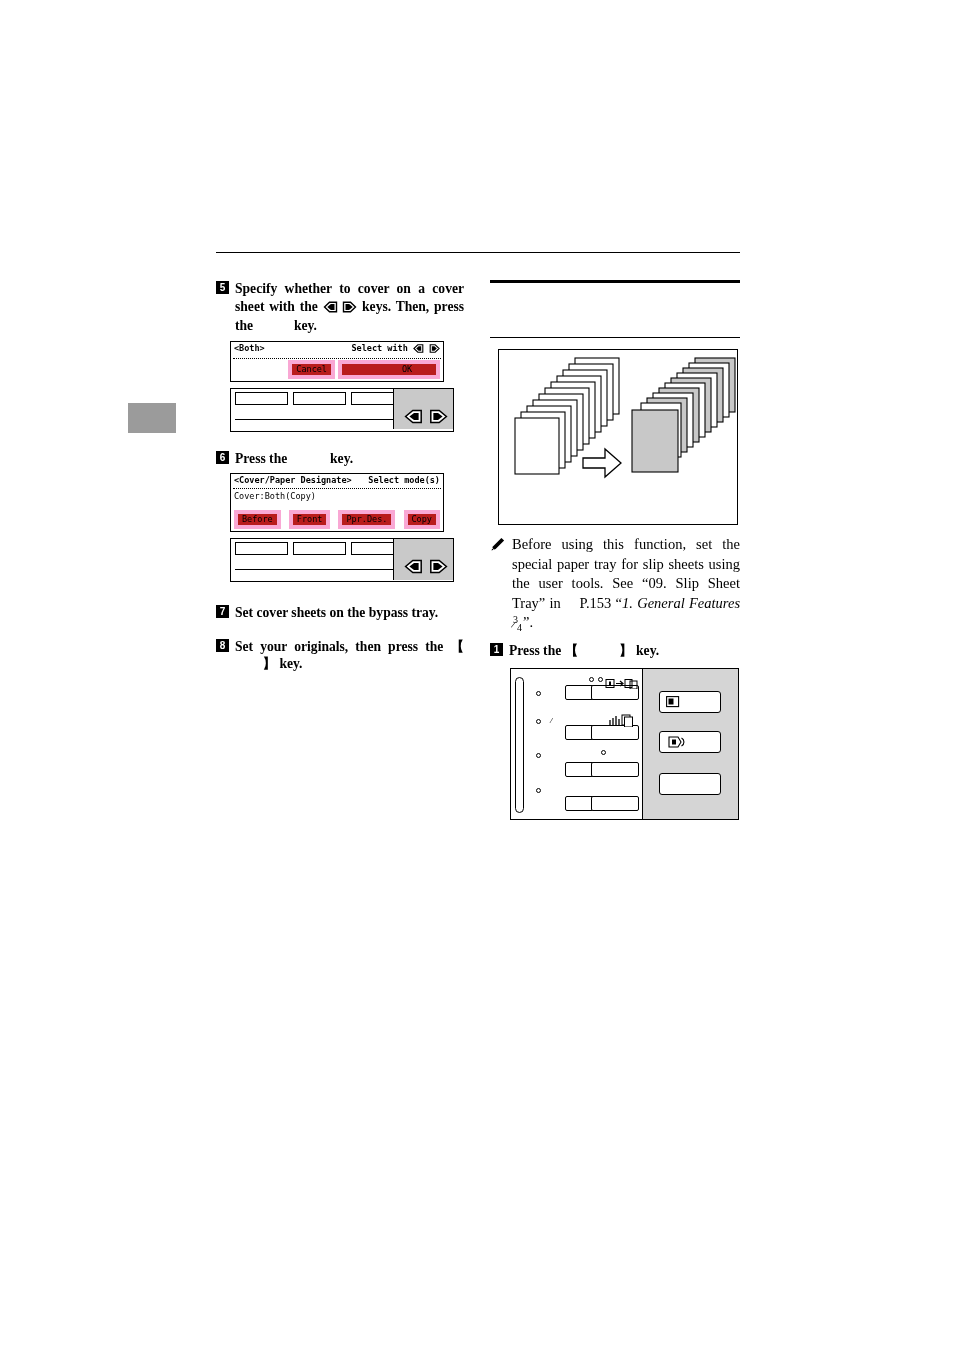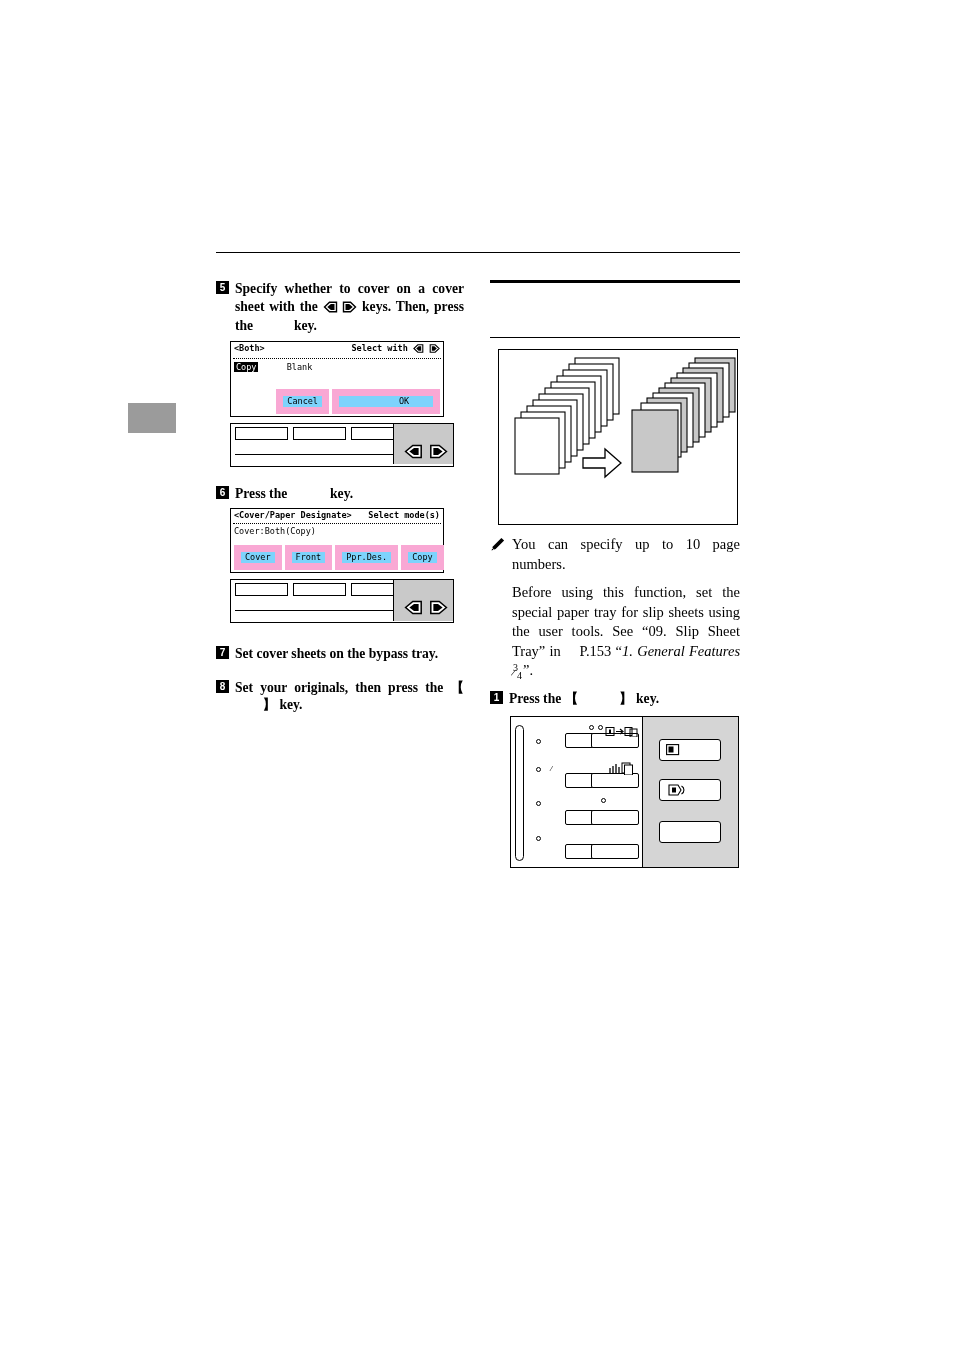--- a/index.html
+++ b/index.html
@@ -111,26 +111,26 @@
   .lcd-buttons {
     display: flex;
     justify-content: flex-end;
     gap: 3px;
     padding: 1px 3px 2px 3px;
   }
   .lcd-buttons.spread {
     justify-content: space-between;
   }
   .lcd-btn {
-    border: 7px solid #f9a8d4;
+    border: 4px solid #f9a8d4;
     padding: 0 4px;
     font-family: "DejaVu Sans Mono", monospace;
     font-size: 8.5px;
     line-height: 11px;
-    background: #7dd3fc;
+    background: #b91c1c;
     white-space: nowrap;
   }
 
   
   .keypanel {
     position: relative;
     border: 1.6px solid #000;
     background: #fff;
     width: 224px;
     height: 44px;
@@ -320,25 +320,20 @@
           </span>
           <span style="display:inline-block;vertical-align:-2px;">
             <svg width="11" height="9" viewBox="0 0 11 9">
                 <path d="M1.2 0.8 h5 L10.1 4.5 l-3.9 3.7 h-5 z" fill="#fff" stroke="#000" stroke-width="1.1"></path>
                 <path d="M2.8 2.3 h2.6 L7.8 4.5 l-2.4 2.2 H2.8 z" fill="#000"></path>
               </svg>
           </span>
         </span>
       </div>
       <div class="lcd-dotted"></div>
-      <div class="lcd-mid">
-        <span class="lcd-invert">Copy</span>
-        <span style="display:inline-block;width:18px;"></span>
-        <span>Blank</span>
-      </div>
       <div class="lcd-buttons">
         <span class="lcd-btn">Cancel</span>
         <span class="lcd-btn" style="min-width:50px;text-align:center;padding-left:40px;">OK</span>
       </div>
     </div>
 
     <div class="keypanel">
       <div class="kp-tabs">
         <span class="kp-tab"></span>
         <span class="kp-tab"></span>
@@ -372,21 +367,21 @@
     <div class="lcd">
       <div class="lcd-row">
         <span>&lt;Cover/Paper Designate&gt;</span>
         <span>Select mode(s)</span>
       </div>
       <div class="lcd-dotted"></div>
       <div class="lcd-mid" style="min-height:14px;padding-top:2px;">
         <span>Cover:Both(Copy)</span>
       </div>
       <div class="lcd-buttons spread">
-        <span class="lcd-btn">Cover</span>
+        <span class="lcd-btn">Before</span>
         <span class="lcd-btn">Front</span>
         <span class="lcd-btn">Ppr.Des.</span>
         <span class="lcd-btn">Copy</span>
       </div>
     </div>
 
     <div class="keypanel">
       <div class="kp-tabs">
         <span class="kp-tab"></span>
         <span class="kp-tab"></span>
@@ -469,21 +464,20 @@
       </svg>
     </div>
 
     <div class="note-wrap">
       <span class="pencil">
         <svg width="16" height="16" viewBox="0 0 16 16">
             <path d="M1.5 14.5 l1.4-4.1 L11.4 1.9 l2.7 2.7 -8.5 8.5 z" fill="#000"></path>
             <path d="M2.2 12.1 l1.7 1.7" stroke="#fff" stroke-width="0.9"></path>
           </svg>
       </span>
-      <p class="note-p">You can specify up to 10 page numbers.</p>
       <p class="note-p">
         <span>Before using this function, set the special paper tray for slip sheets using the user tools. See “09. Slip Sheet Tray” in</span>
         <span style="display:inline-block;width:10px;"></span>
         <span>P.153</span>
         <span>“</span><i>1. General Features</i><span class="frac"><span class="n">3</span><span class="s">/</span><span class="d">4</span></span><span>”</span><span>.</span>
       </p>
     </div>
 
     <div class="step" style="margin-top:8px;padding-left:19px;">
       <span class="step-num">1</span>

